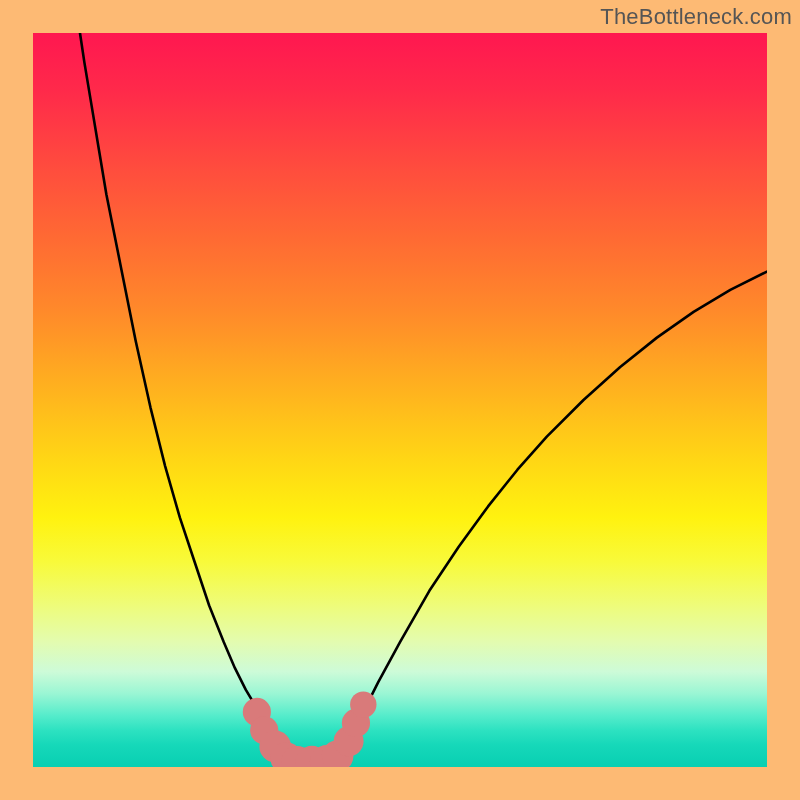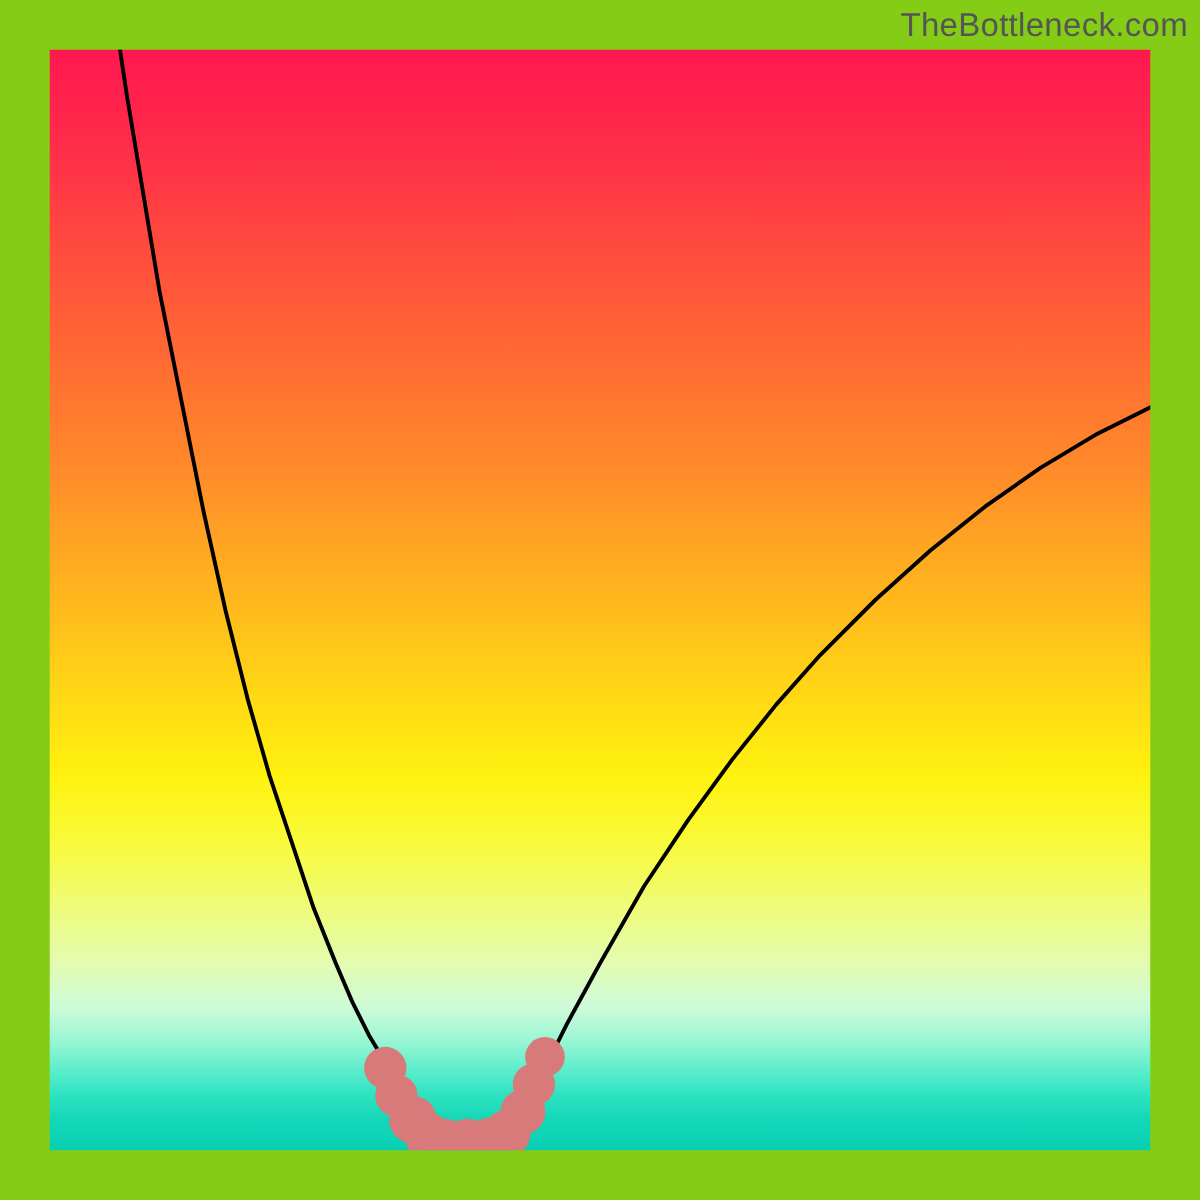--- a/index.html
+++ b/index.html
@@ -8,21 +8,21 @@
     width: 800px;
     height: 800px;
     overflow: hidden;
     background: #000;
     font-family: Arial, Helvetica, sans-serif;
   }
   .frame {
     position: relative;
     width: 800px;
     height: 800px;
-    background: #84cc16;
+    background: #fdba74;
   }
   .plot-area {
     position: absolute;
     left: 33px;
     top: 33px;
     width: 734px;
     height: 734px;
     overflow: hidden;
   }
   .gradient {

